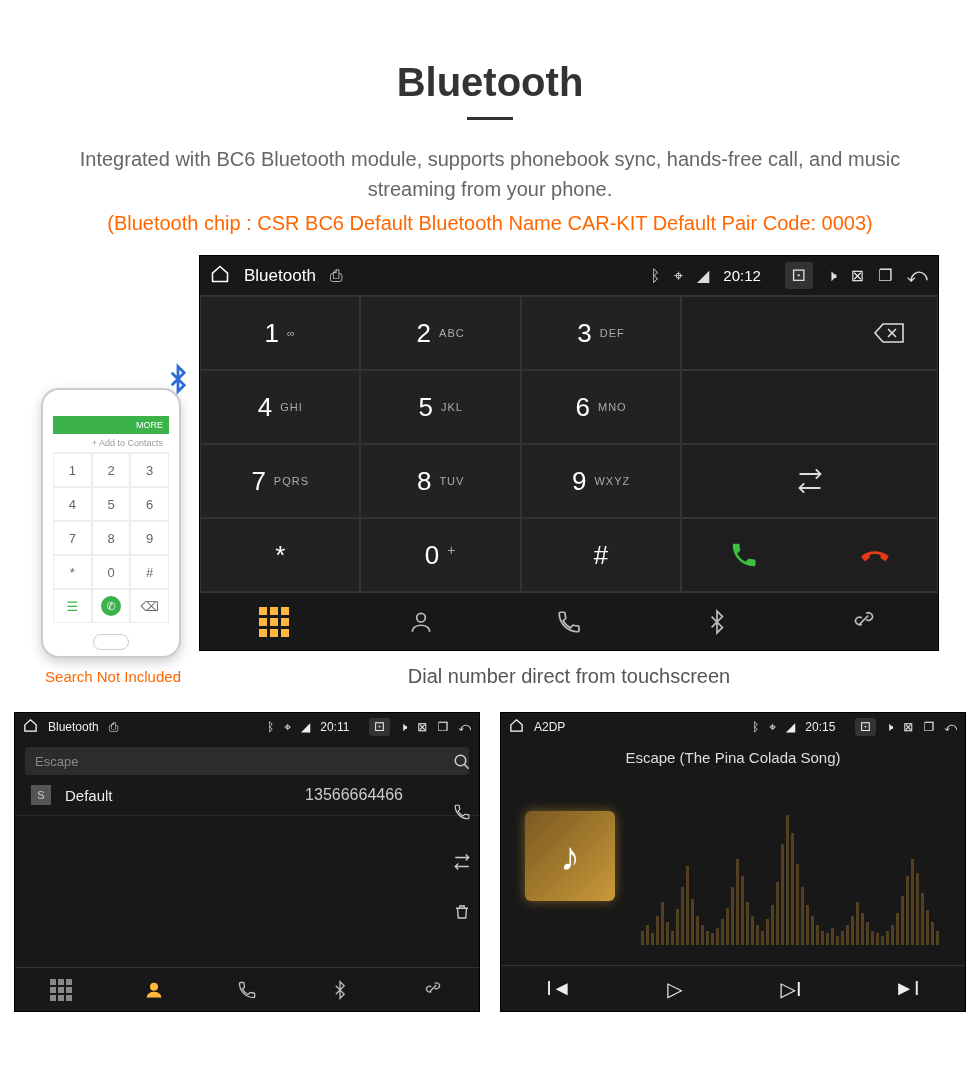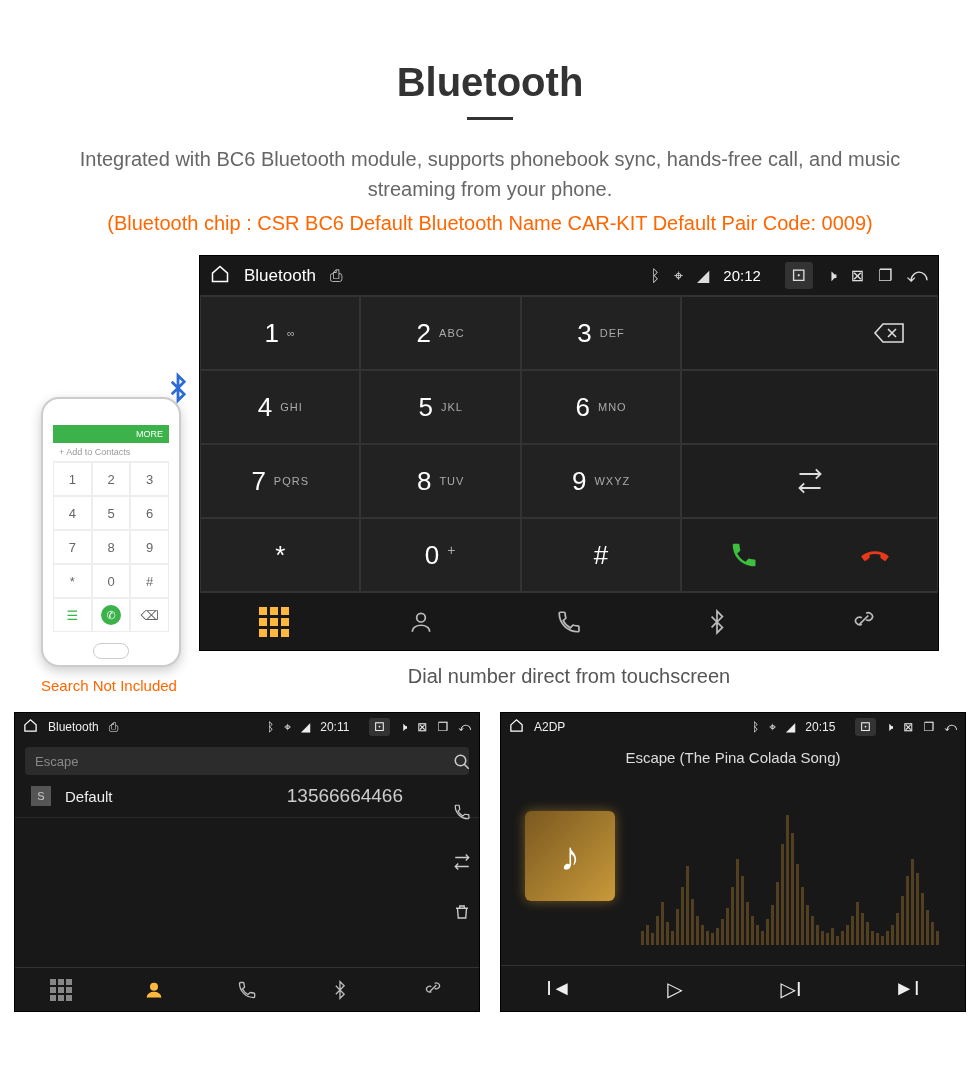--- a/index.html
+++ b/index.html
@@ -33,21 +33,21 @@
   }
   .spec {
     text-align: center;
     font-size: 20px;
     color: #ff6600;
     margin-bottom: 20px;
   }
   .main-row { display: flex; align-items: flex-end; justify-content: center; gap: 18px; }
 
   
-  .phone-wrap { text-align: left; padding-bottom: 18px; }
+  .phone-wrap { text-align: right; padding-bottom: 27px; }
   .phone {
     width: 140px; height: 270px; background: #fff;
     border: 2px solid #ccc; border-radius: 18px;
     box-shadow: 0 4px 12px rgba(0,0,0,.2);
     position: relative; margin: 0 auto 10px;
     padding: 26px 10px 30px;
   }
   .phone-screen { width: 100%; height: 100%; background: #fff; font-size: 8px; color: #777; }
   .phone-bar { height: 18px; background: #3bb24a; color: #fff; font-size: 9px; display: flex; align-items: center; justify-content: flex-end; padding: 0 6px; }
   .phone-keys { display: grid; grid-template-columns: repeat(3,1fr); grid-template-rows: repeat(5,1fr); height: 170px; }
@@ -106,21 +106,21 @@
   .sm-status .left, .sm-status .right { display:flex; gap:10px; align-items:center; }
   .search-box {
     margin:6px 10px 0; height:28px; background:#2c2c2c; border-radius:4px;
     color:#888; font-size:13px; padding:0 10px; display:flex; align-items:center;
   }
   .contact-row {
     display:flex; align-items:center; gap:14px; padding:10px 16px;
     color:#eee; font-size:15px; border-bottom:1px solid #2a2a2a;
   }
   .contact-row .badge { width:20px; height:20px; background:#555; color:#ccc; font-size:11px; display:flex; align-items:center; justify-content:center; }
-  .contact-row .num { margin-left:auto; margin-right:60px; color:#ccc; font-size:19px; }
+  .contact-row .num { margin-left:auto; margin-right:60px; color:#ccc; font-size:16px; }
   .side-icons { position:absolute; right:8px; top:40px; display:flex; flex-direction:column; gap:28px; color:#ccc; }
   .unit-sm { position:relative; }
   .sm-tabs { margin-top:auto; display:grid; grid-template-columns:repeat(5,1fr); height:44px; border-top:1px solid #333; }
   .sm-tabs .tab svg { width:20px; height:20px; }
   .sm-tabs .tab .grid9 { grid-template-columns:repeat(3,6px); grid-template-rows:repeat(3,6px); gap:2px; }
   .person-active svg { stroke:#ffb83d; fill:#ffb83d; }
   .caption-sm { text-align:center; font-size:19px; color:#555; margin-top:10px; line-height:1.45; }
 
   
   .music-body { flex:1; position:relative; text-align:center; color:#ddd; }
@@ -135,21 +135,21 @@
   .viz span { width:3px; background:rgba(255,184,61,.25); }
   .controls { display:grid; grid-template-columns:repeat(4,1fr); height:46px; border-top:1px solid #333; }
   .controls div { display:flex; align-items:center; justify-content:center; color:#eee; font-size:20px; }
 </style>
 </head>
 <body>
 
 <div class="title">Bluetooth</div>
 <div class="divider"></div>
 <div class="subtitle">Integrated with BC6 Bluetooth module, supports phonebook sync, hands-free call, and music streaming from your phone.</div>
-<div class="spec">(Bluetooth chip : CSR BC6     Default Bluetooth Name CAR-KIT     Default Pair Code: 0009)</div>
+<div class="spec">(Bluetooth chip : CSR BC6     Default Bluetooth Name CAR-KIT     Default Pair Code: 0003)</div>
 
 <div class="main-row">
   <div class="phone-wrap">
     <div class="phone">
       <span class="bt-icon">
         <svg width="30" height="34" viewBox="0 0 24 24" fill="none" stroke="#2b6bd6" stroke-width="2.2">
             <path d="M7 7l10 10-5 5V2l5 5L7 17"></path>
           </svg>
       </span>
       <div class="phone-screen">

